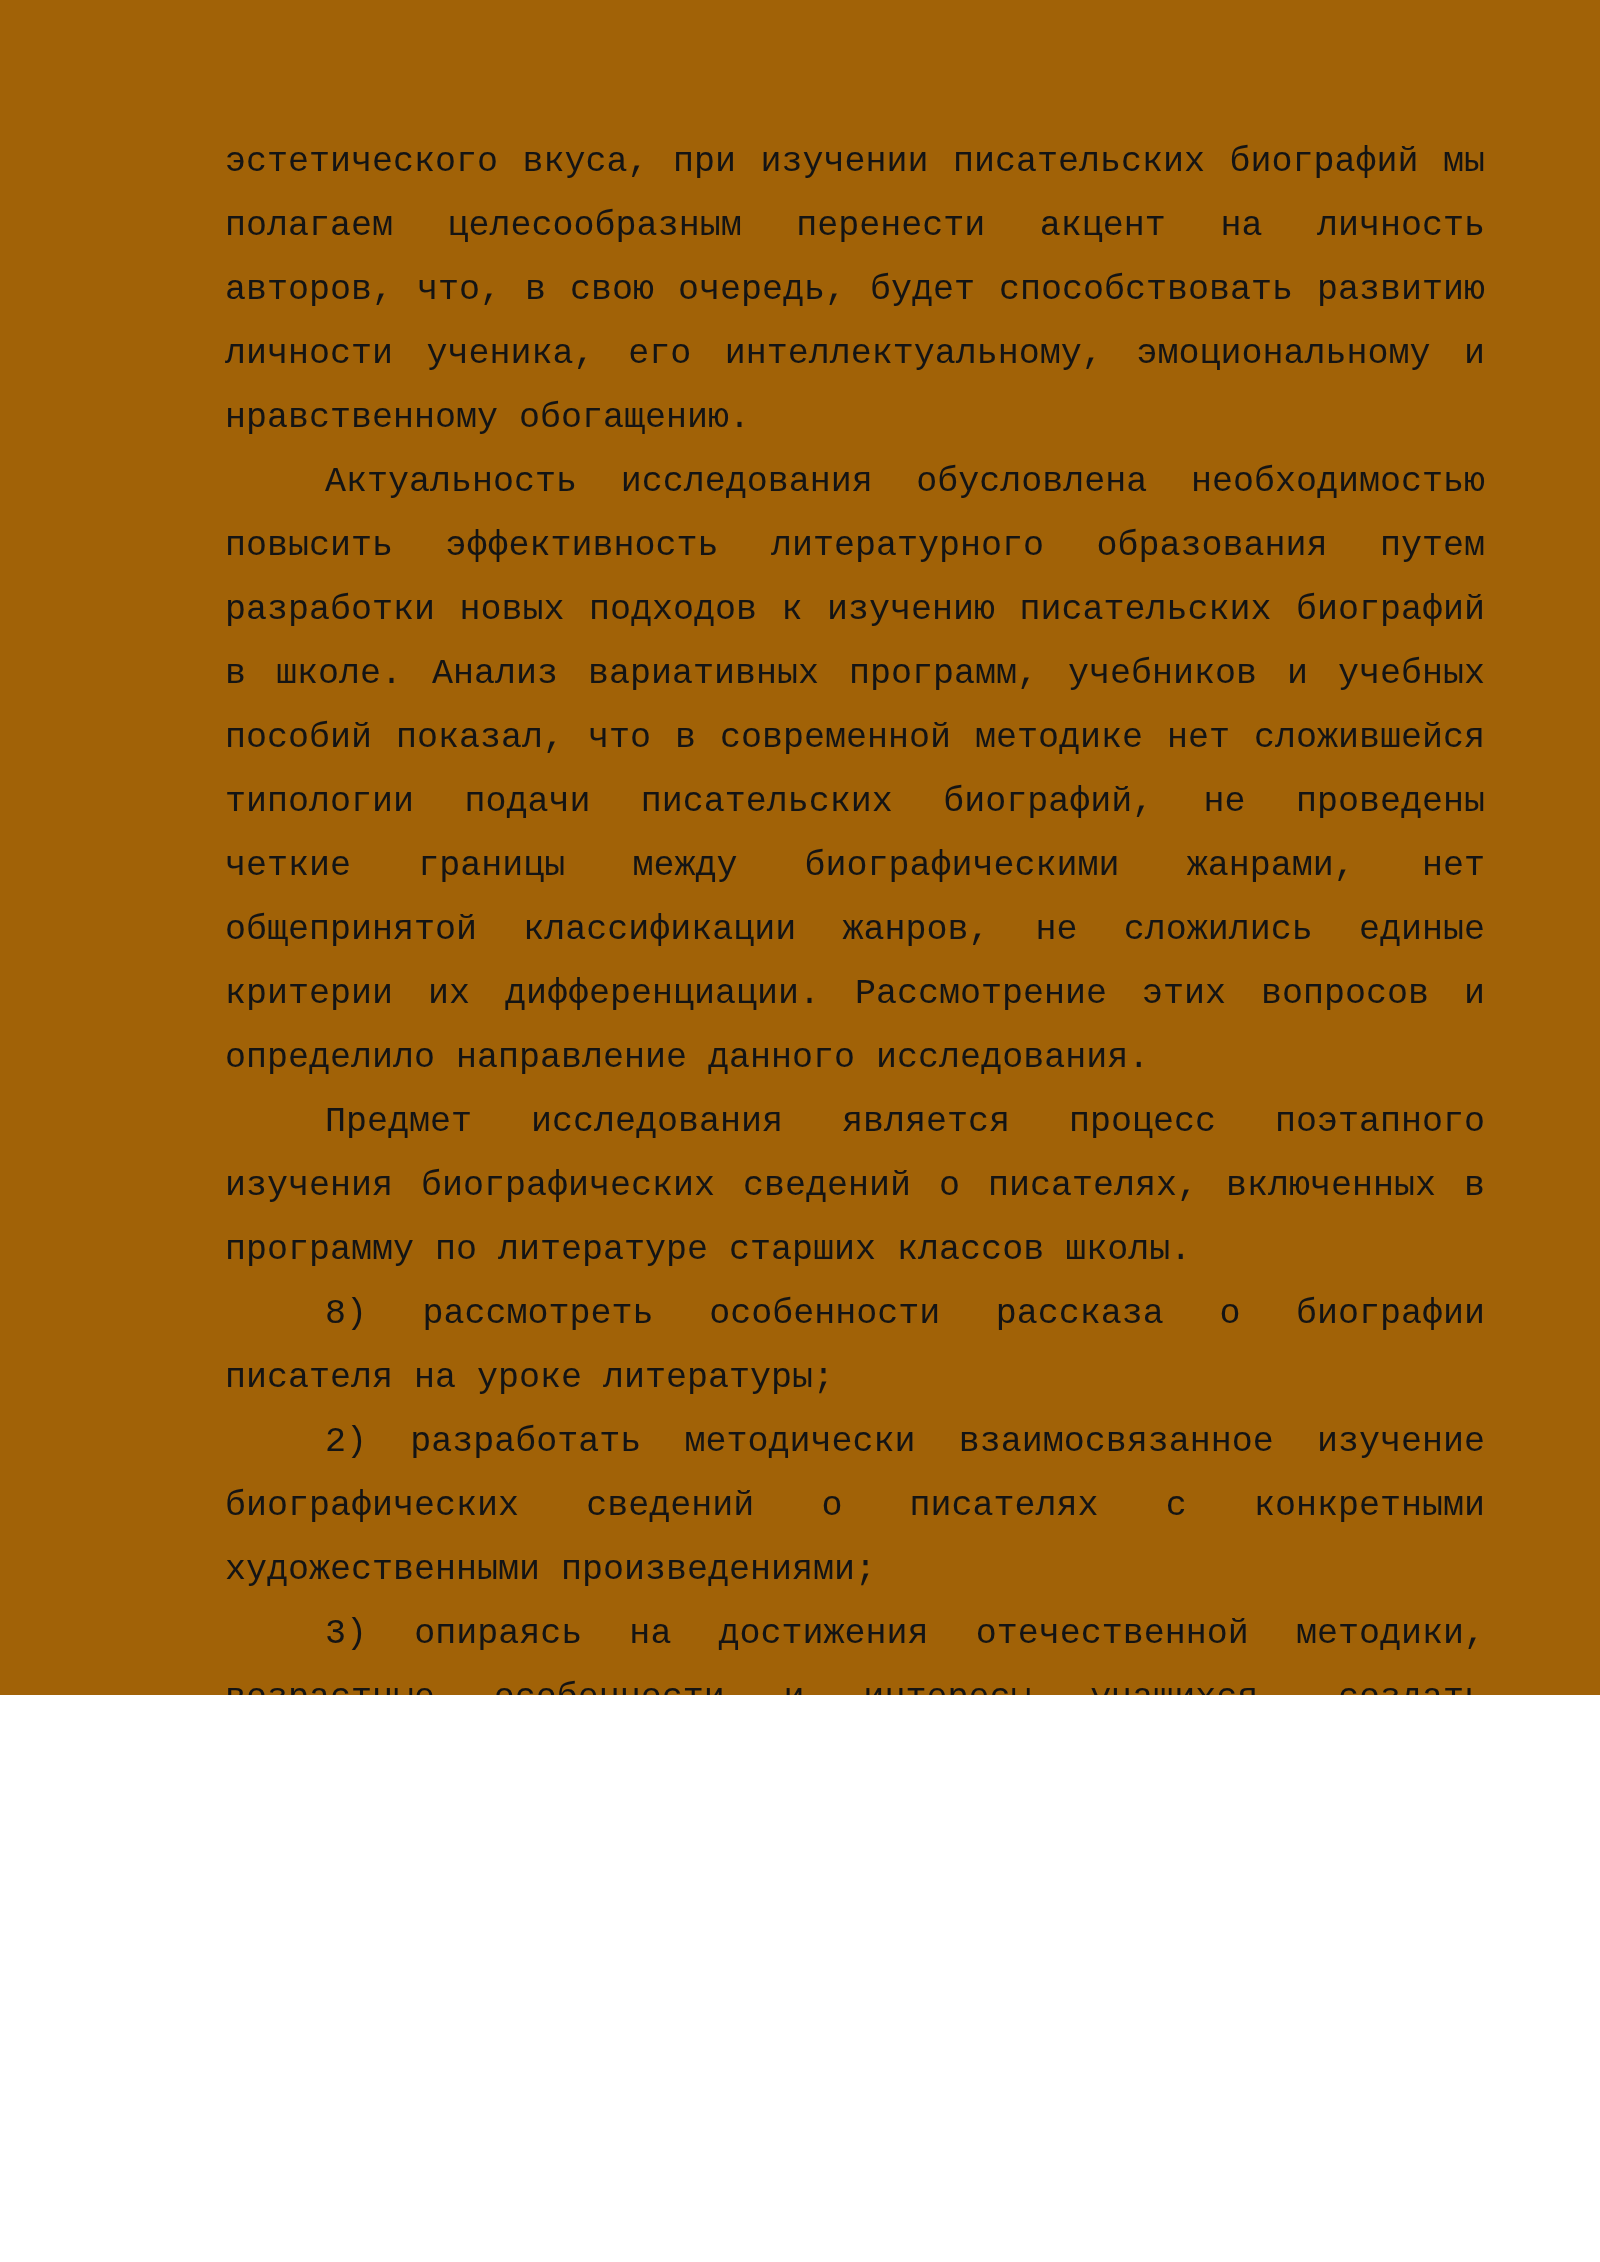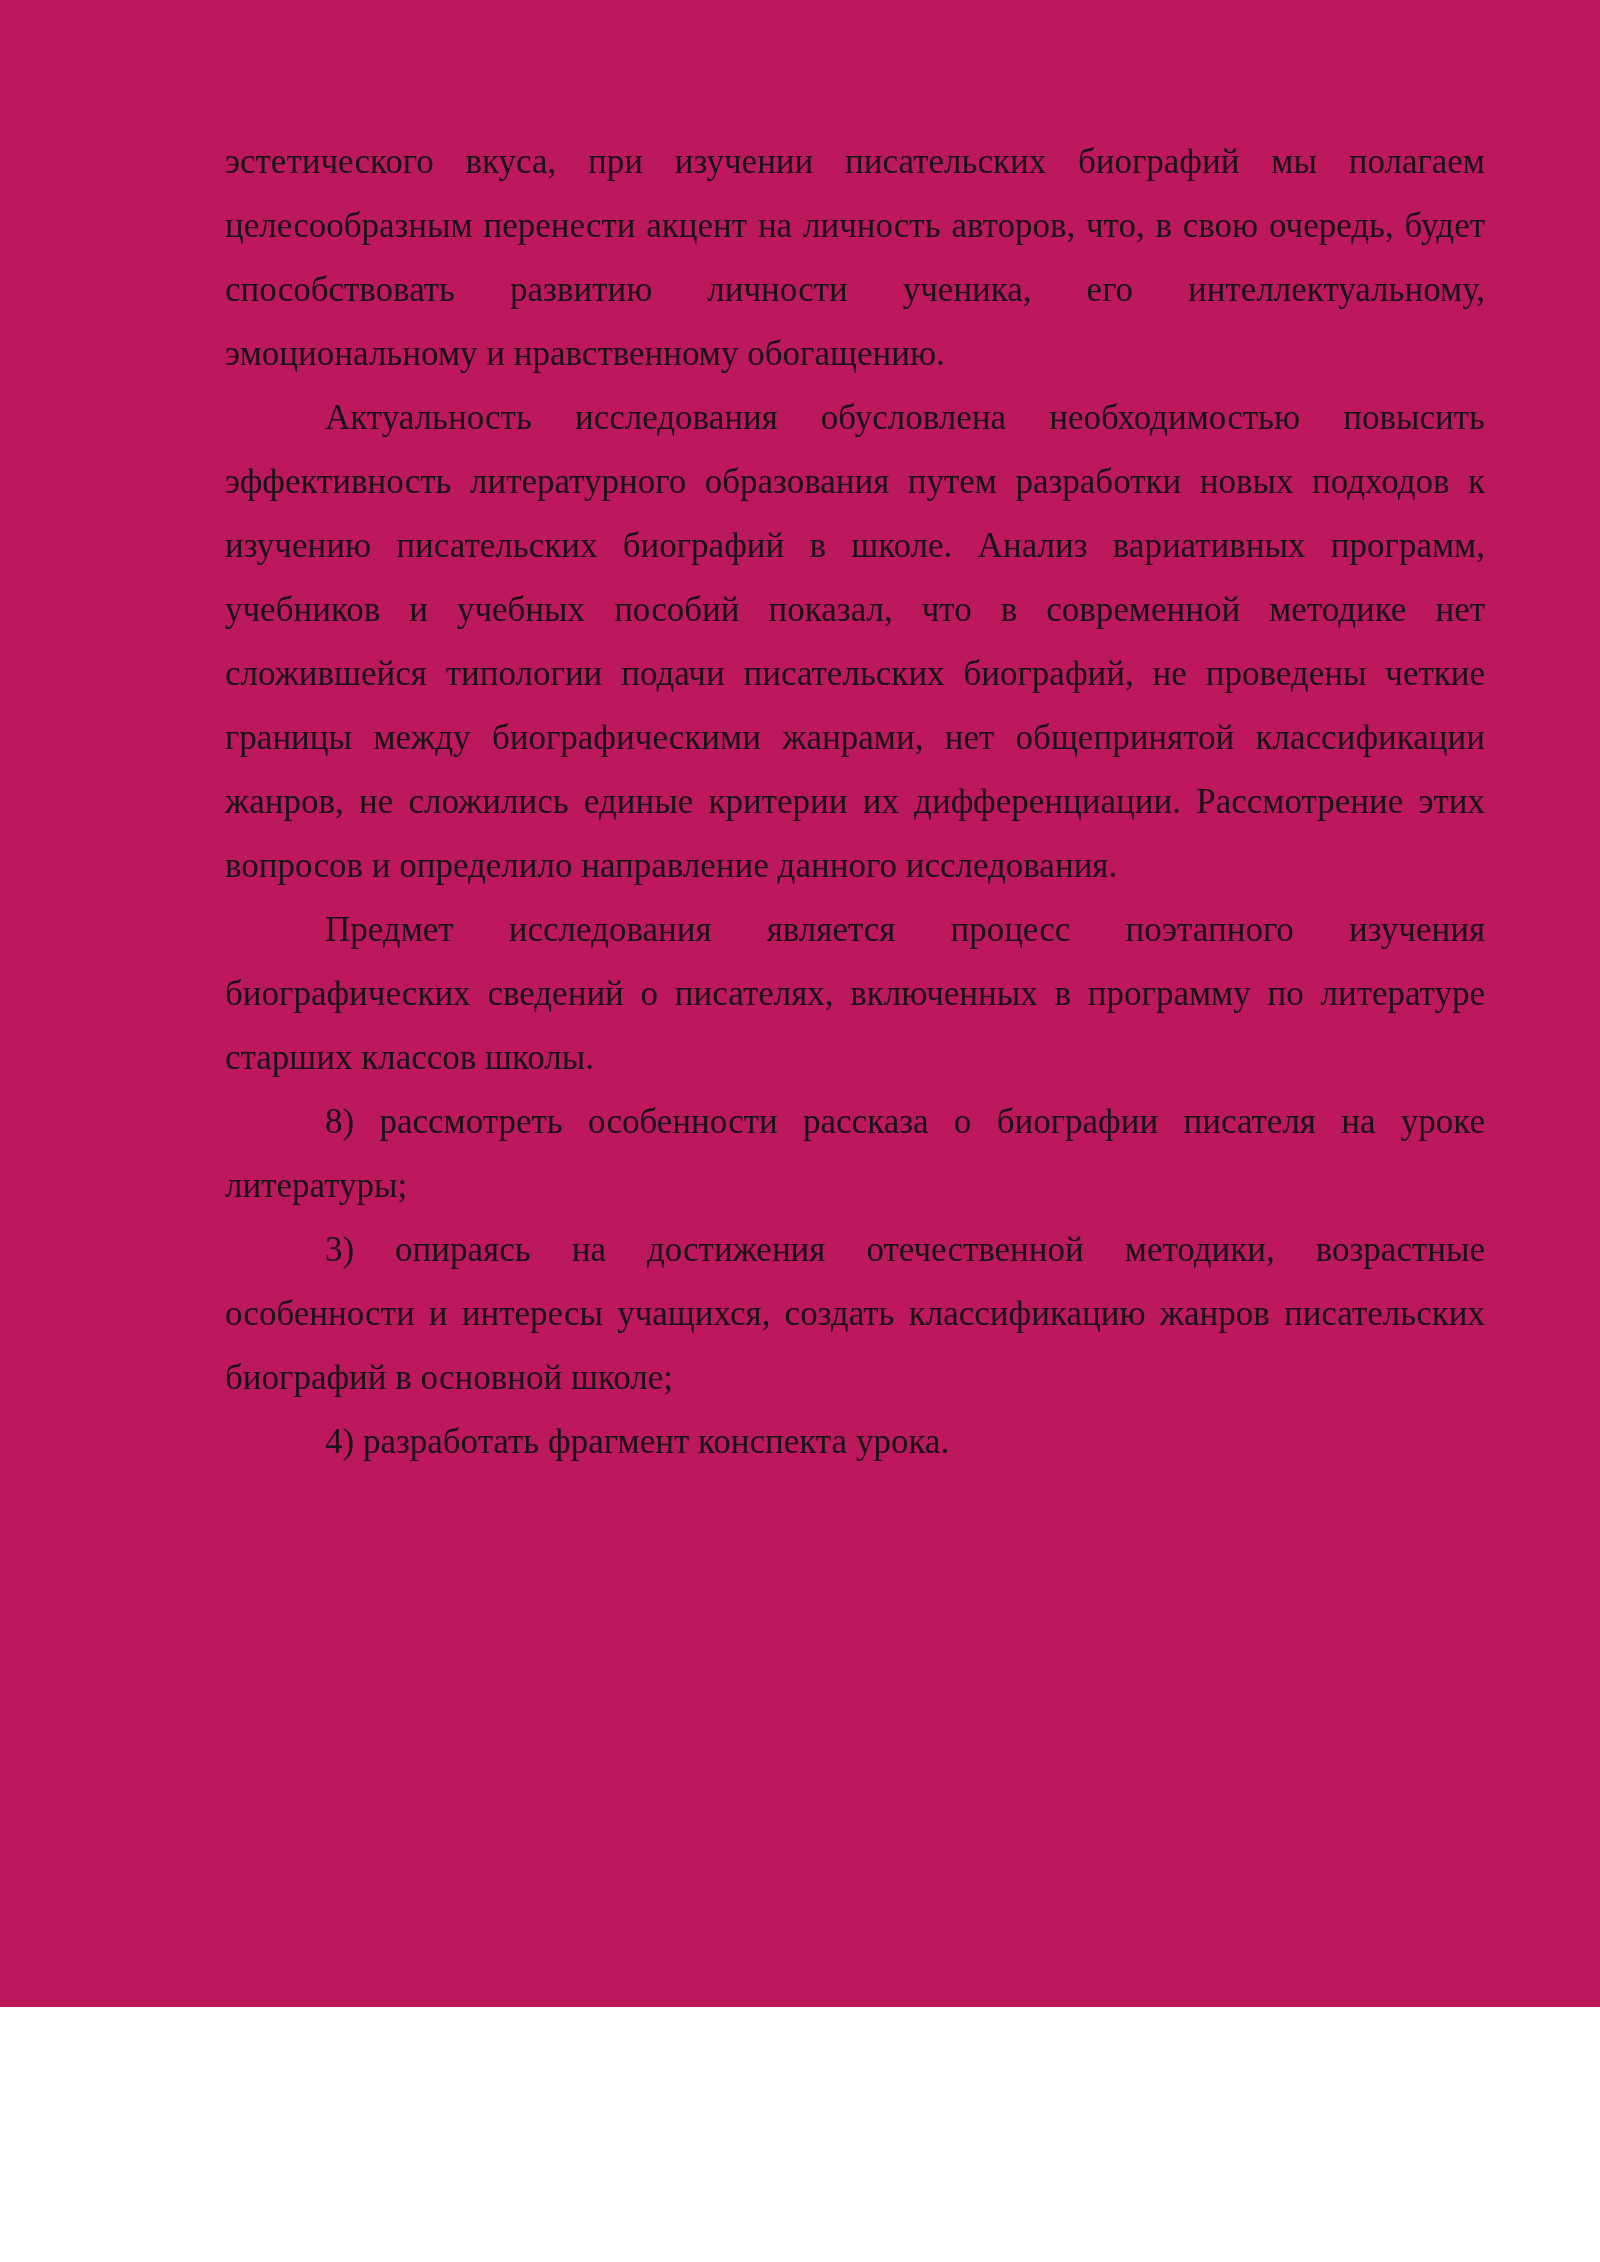--- a/index.html
+++ b/index.html
@@ -3,24 +3,24 @@
 <meta charset="utf-8">
 <style>
   html, body {
     margin: 0;
     padding: 0;
     background: #ffffff;
   }
   .page {
     position: relative;
     width: 1600px;
-    height: 2007px;
-    background: #be185d;
+    height: 1695px;
+    background: #a16207;
     color: #141414;
-    font-family: Liberation Serif, serif;
+    font-family: Liberation Mono, monospace;
     overflow: hidden;
   }
   .textblock {
     position: absolute;
     left: 225px;
     top: 0;
     width: 1260px;
     padding-top: 130px;
     font-size: 35px;
     line-height: 64px;
@@ -48,17 +48,18 @@
 </head>
 <body>
 
 <div class="page">
   <div class="textblock">
 
   <p>эстетического вкуса, при изучении писательских биографий мы полагаем целесообразным перенести акцент на личность авторов, что, в свою очередь, будет способствовать развитию личности ученика, его интеллектуальному, эмоциональному и нравственному обогащению.</p>
       <p class="indent">Актуальность исследования обусловлена необходимостью повысить эффективность литературного образования путем разработки новых подходов к изучению писательских биографий в школе. Анализ вариативных программ, учебников и учебных пособий показал, что в современной методике нет сложившейся типологии подачи писательских биографий, не проведены четкие границы между биографическими жанрами, нет общепринятой классификации жанров, не сложились единые критерии их дифференциации. Рассмотрение этих вопросов и определило направление данного исследования.</p>
       <p class="indent">Предмет исследования является процесс поэтапного изучения биографических сведений о писателях, включенных в программу по литературе старших классов школы.</p>
       <p class="indent">8) рассмотреть особенности рассказа о биографии писателя на уроке литературы;</p>
+      <p class="indent">2) разработать методически взаимосвязанное изучение биографических сведений о писателях с конкретными художественными произведениями;</p>
       <p class="indent">3) опираясь на достижения отечественной методики, возрастные особенности и интересы учащихся, создать классификацию жанров писательских биографий в основной школе;</p>
       <p class="indent">4) разработать фрагмент конспекта урока.</p>
     </div>
   <div class="page-number">4</div>
 </div>
 
 </body></html>

